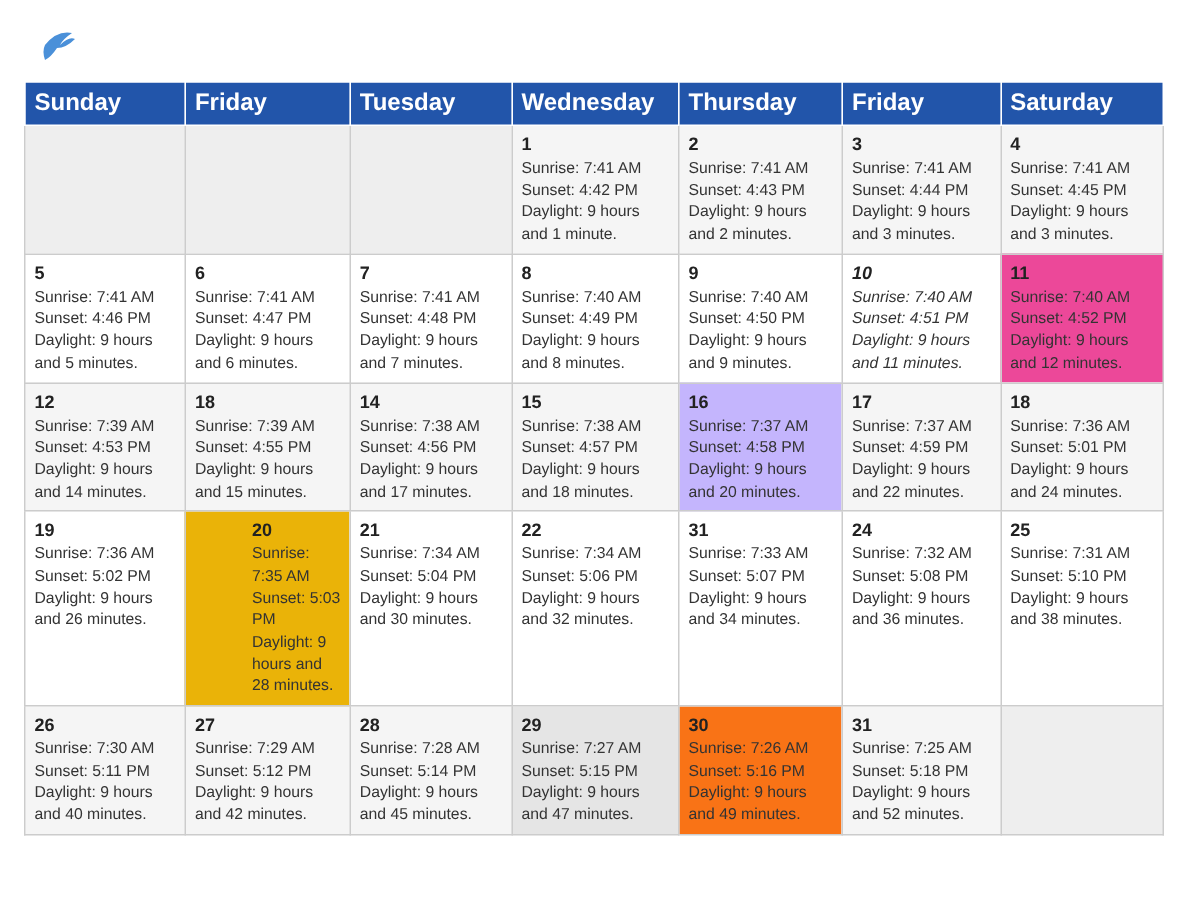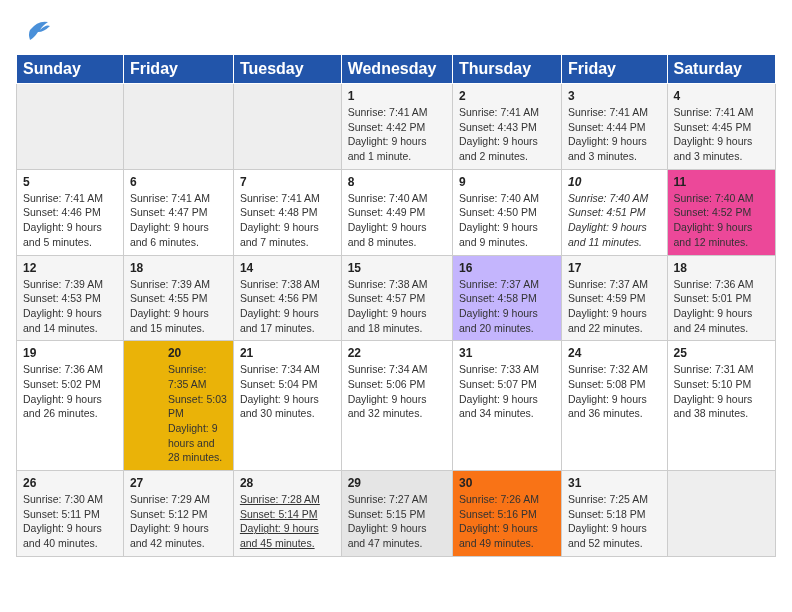--- a/index.html
+++ b/index.html
@@ -278,21 +278,21 @@
 Daylight: 9 hours and 40 minutes.</div>
         </td>
         <td style="background: rgb(245, 245, 245);">
           <div class="day-num">27</div>
           <div class="day-info" style="white-space: pre-line;">Sunrise: 7:29 AM
 Sunset: 5:12 PM
 Daylight: 9 hours and 42 minutes.</div>
         </td>
         <td style="background: rgb(245, 245, 245);">
           <div class="day-num">28</div>
-          <div class="day-info" style="white-space: pre-line; text-decoration: underline;">Sunrise: 7:28 AM
+          <div class="day-info" style="white-space: pre-line;">Sunrise: 7:28 AM
 Sunset: 5:14 PM
 Daylight: 9 hours and 45 minutes.</div>
         </td>
         <td style="background: #e5e5e5;">
           <div class="day-num">29</div>
           <div class="day-info" style="white-space: pre-line;">Sunrise: 7:27 AM
 Sunset: 5:15 PM
 Daylight: 9 hours and 47 minutes.</div>
         </td>
         <td style="background: #f97316;">

